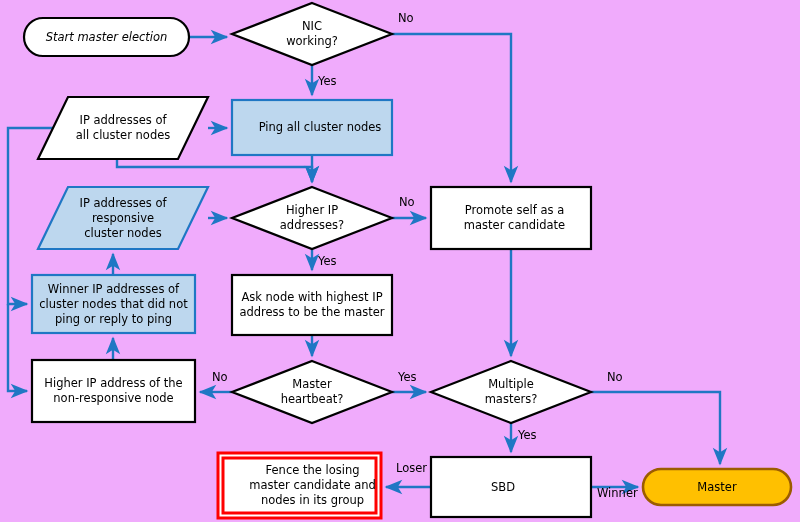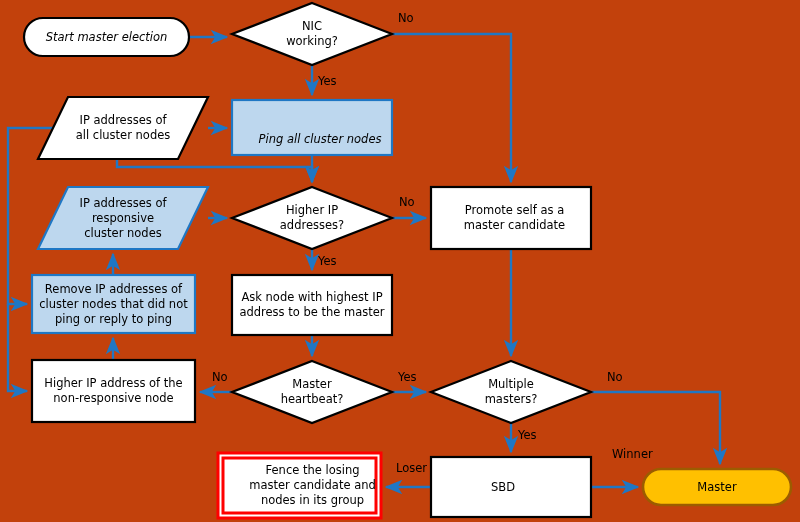--- a/index.html
+++ b/index.html
@@ -7,21 +7,21 @@
     padding: 0;
     background: #ffffff;
   }
   body {
     font-family: "DejaVu Sans", sans-serif;
   }
   #canvas {
     position: relative;
     width: 800px;
     height: 522px;
-    background: #c2410c;
+    background: #f0abfc;
     overflow: hidden;
   }
   #flow-svg {
     position: absolute;
     left: 0;
     top: 0;
     width: 800px;
     height: 522px;
   }
   .node-label {
@@ -133,35 +133,35 @@
   <div id="labels-layer">
       <div class="edge-label" style="left: 398px; top: 11px;">No</div>
       <div class="edge-label" style="left: 318px; top: 74px;">Yes</div>
       <div class="edge-label" style="left: 399px; top: 195px;">No</div>
       <div class="edge-label" style="left: 318px; top: 254px;">Yes</div>
       <div class="edge-label" style="left: 212px; top: 370px;">No</div>
       <div class="edge-label" style="left: 398px; top: 370px;">Yes</div>
       <div class="edge-label" style="left: 607px; top: 370px;">No</div>
       <div class="edge-label" style="left: 518px; top: 428px;">Yes</div>
       <div class="edge-label" style="left: 396px; top: 461px; text-align: center;">Loser</div>
-      <div class="edge-label" style="left: 597px; top: 447px; margin-left: 15px;">Winner</div>
+      <div class="edge-label" style="left: 597px; top: 486px;">Winner</div>
       <div class="node-label" style="left: 24px; top: 18px; width: 165px; height: 38px; font-style: italic;">Start master election</div>
       <div class="node-label" style="left: 232px; top: 3px; width: 160px; height: 62px;">NIC
 working?</div>
       <div class="node-label" style="left: 38px; top: 97px; width: 170px; height: 62px;">IP addresses of
 all cluster nodes</div>
-      <div class="node-label" style="left: 232px; top: 112px; width: 176px; height: 55px; font-style: italic;">Ping all cluster nodes</div>
+      <div class="node-label" style="left: 232px; top: 100px; width: 176px; height: 55px;">Ping all cluster nodes</div>
       <div class="node-label" style="left: 38px; top: 187px; width: 170px; height: 62px;">IP addresses of
 responsive
 cluster nodes</div>
       <div class="node-label" style="left: 232px; top: 187px; width: 160px; height: 62px;">Higher IP
 addresses?</div>
       <div class="node-label" style="left: 431px; top: 187px; width: 167px; height: 62px;">Promote self as a
 master candidate</div>
-      <div class="node-label" style="left: 32px; top: 275px; width: 163px; height: 58px;">Remove IP addresses of
+      <div class="node-label" style="left: 32px; top: 275px; width: 163px; height: 58px;">Winner IP addresses of
 cluster nodes that did not
 ping or reply to ping</div>
       <div class="node-label" style="left: 232px; top: 275px; width: 160px; height: 60px;">Ask node with highest IP
 address to be the master</div>
       <div class="node-label" style="left: 32px; top: 360px; width: 163px; height: 62px;">Higher IP address of the
 non-responsive node</div>
       <div class="node-label" style="left: 232px; top: 361px; width: 160px; height: 62px;">Master
 heartbeat?</div>
       <div class="node-label" style="left: 431px; top: 361px; width: 160px; height: 62px;">Multiple
 masters?</div>

